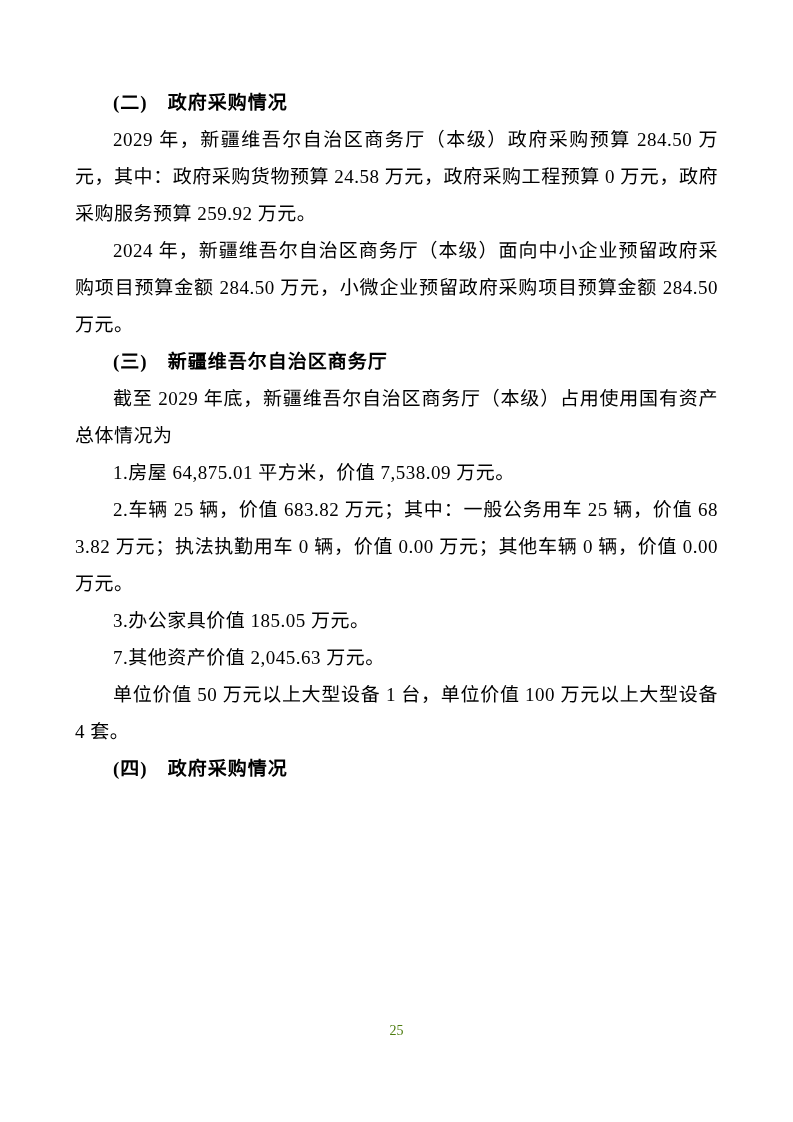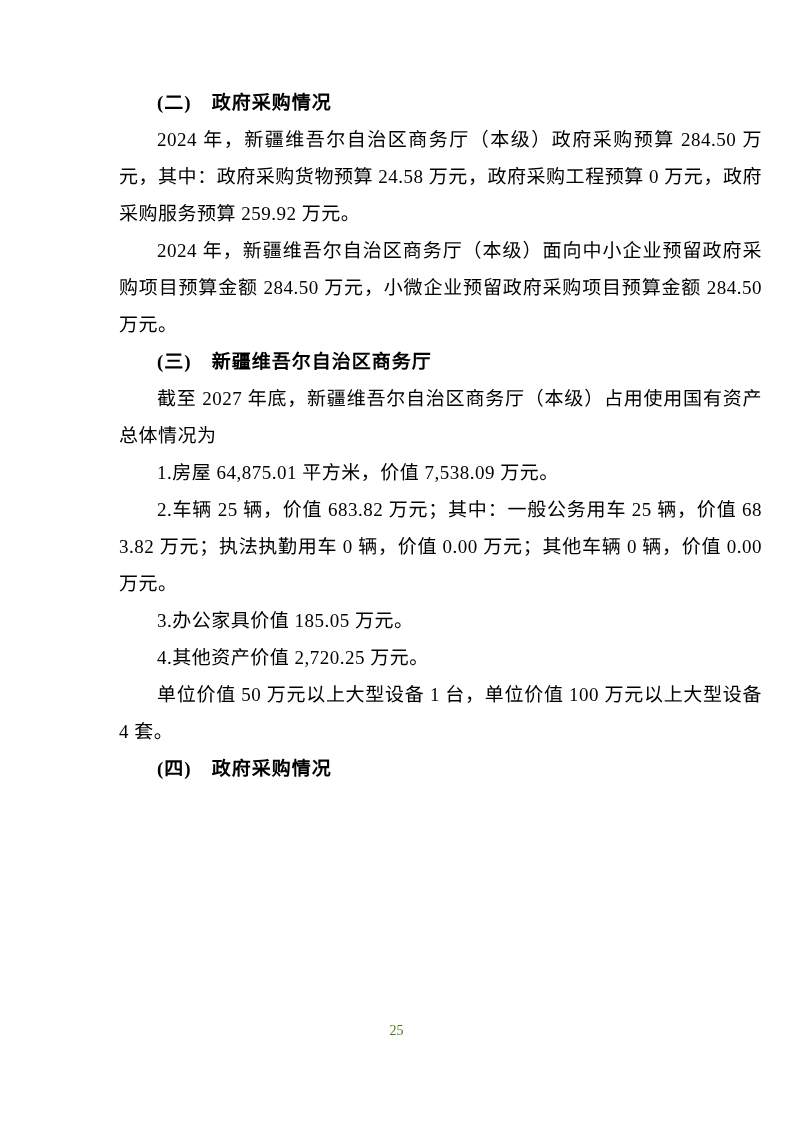--- a/index.html
+++ b/index.html
@@ -14,21 +14,20 @@
       background: #ffffff;
       color: #000000;
       font-family: "Liberation Serif", "DejaVu Serif", serif;
       overflow: hidden;
     }
     .content {
       position: absolute;
       top: 84px;
       left: 75px;
       width: 643px;
-      margin-left: 44px;
     }
     .para {
       margin: 0;
       font-size: 19px;
       line-height: 37px;
       text-align: justify;
       text-indent: 38px;
       letter-spacing: 0.5px;
       word-break: break-all;
     }
@@ -54,27 +53,27 @@
       line-height: 16px;
       color: #4d7c0f;
     }
   </style>
 </head>
 <body>
 
 <div class="page">
   <main class="content">
     <h3 class="heading">(二)　政府采购情况</h3>
-    <p class="para">2024 年，新疆维吾尔自治区商务厅（本级）政府采购预算 284.50 万元，其中：政府采购货物预算 24.58 万元，政府采购工程预算 0 万元，政府采购服务预算 259.92 万元。</p>
+    <p class="para">2029 年，新疆维吾尔自治区商务厅（本级）政府采购预算 284.50 万元，其中：政府采购货物预算 24.58 万元，政府采购工程预算 0 万元，政府采购服务预算 259.92 万元。</p>
     <p class="para">2024 年，新疆维吾尔自治区商务厅（本级）面向中小企业预留政府采购项目预算金额 284.50 万元，小微企业预留政府采购项目预算金额 284.50 万元。</p>
     <h3 class="heading">(三)　新疆维吾尔自治区商务厅</h3>
-    <p class="para">截至 2027 年底，新疆维吾尔自治区商务厅（本级）占用使用国有资产总体情况为</p>
+    <p class="para">截至 2029 年底，新疆维吾尔自治区商务厅（本级）占用使用国有资产总体情况为</p>
     <p class="para">1.房屋 64,875.01 平方米，价值 7,538.09 万元。</p>
     <p class="para">2.车辆 25 辆，价值 683.82 万元；其中：一般公务用车 25 辆，价值 683.82 万元；执法执勤用车 0 辆，价值 0.00 万元；其他车辆 0 辆，价值 0.00 万元。</p>
     <p class="para">3.办公家具价值 185.05 万元。</p>
-    <p class="para">4.其他资产价值 2,720.25 万元。</p>
+    <p class="para">7.其他资产价值 2,045.63 万元。</p>
     <p class="para">单位价值 50 万元以上大型设备 1 台，单位价值 100 万元以上大型设备 4 套。</p>
     <h3 class="heading">(四)　政府采购情况</h3>
   </main>
   <footer class="page-footer">
     <span class="page-number">25</span>
   </footer>
 </div>
 
 </body></html>

